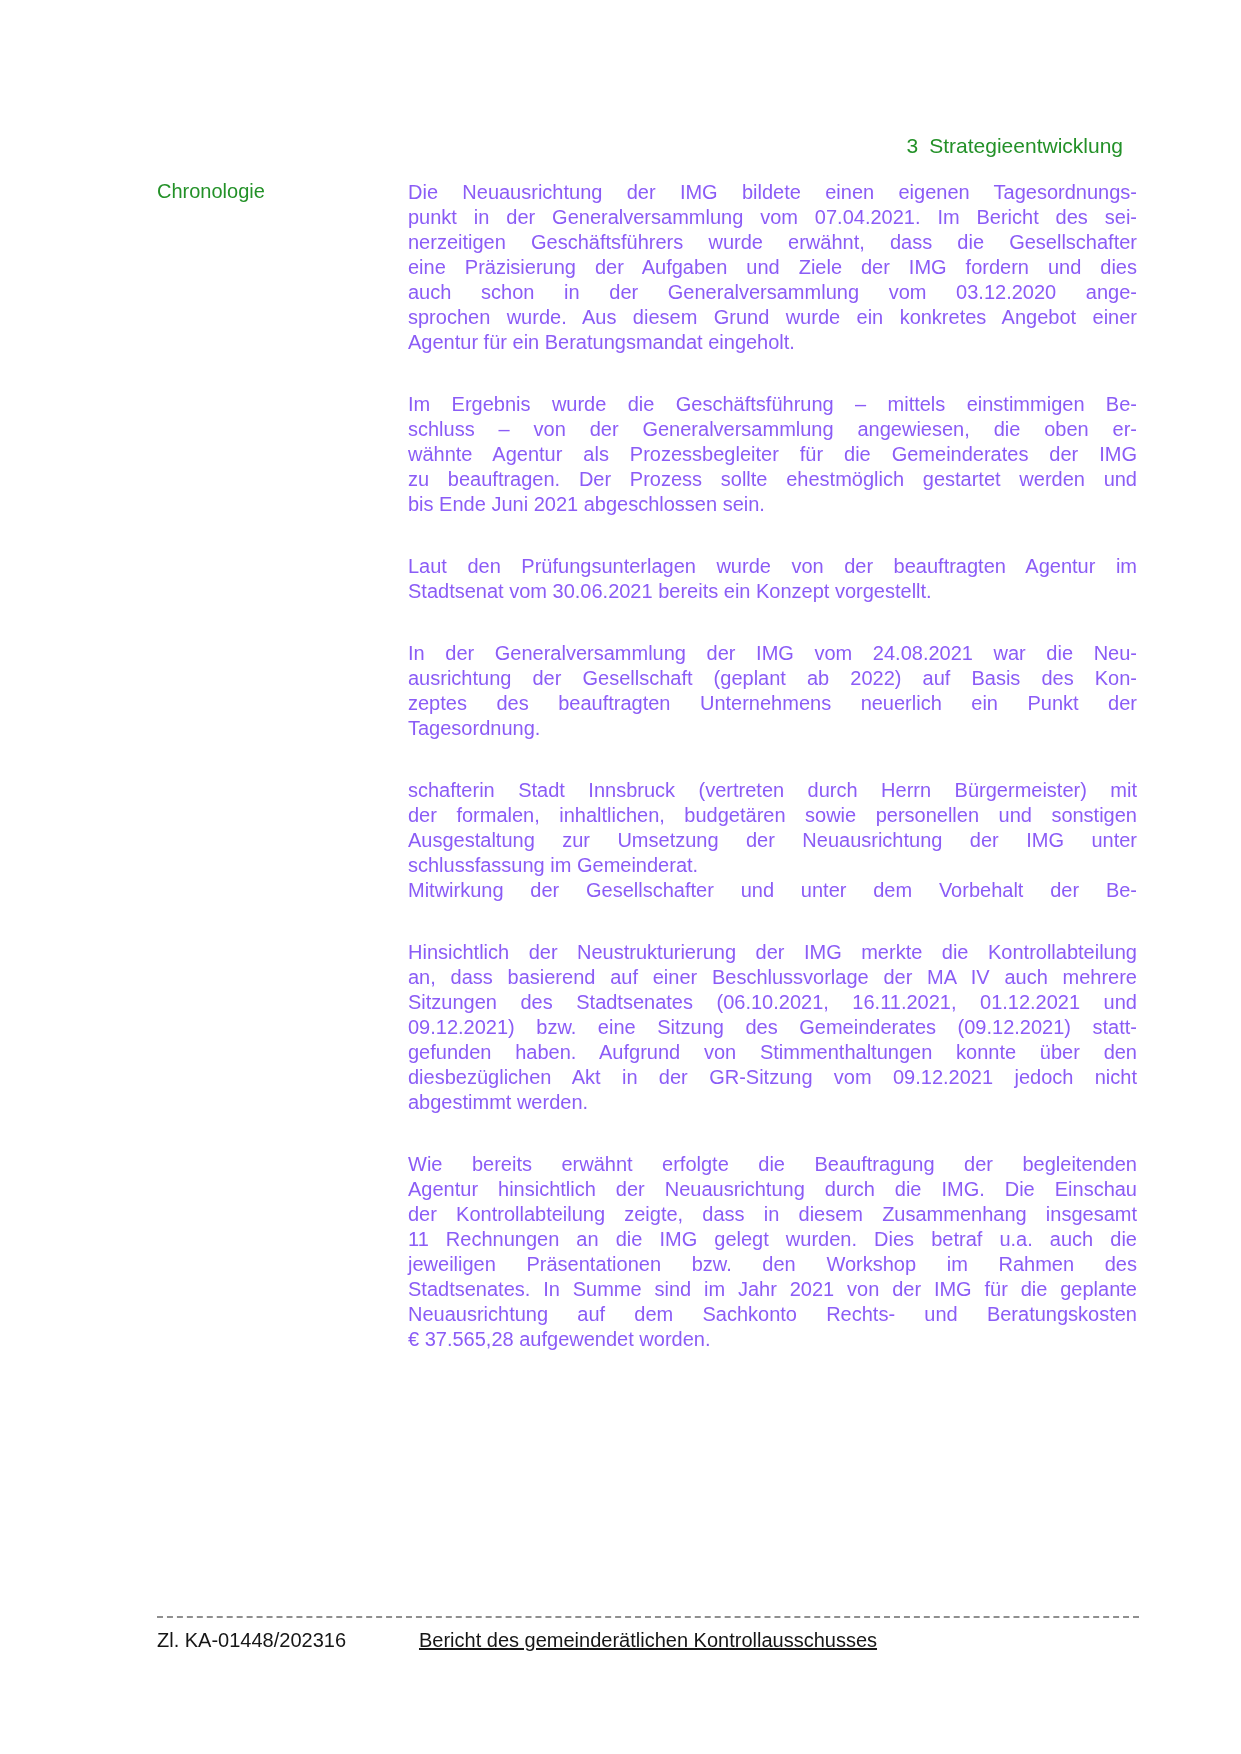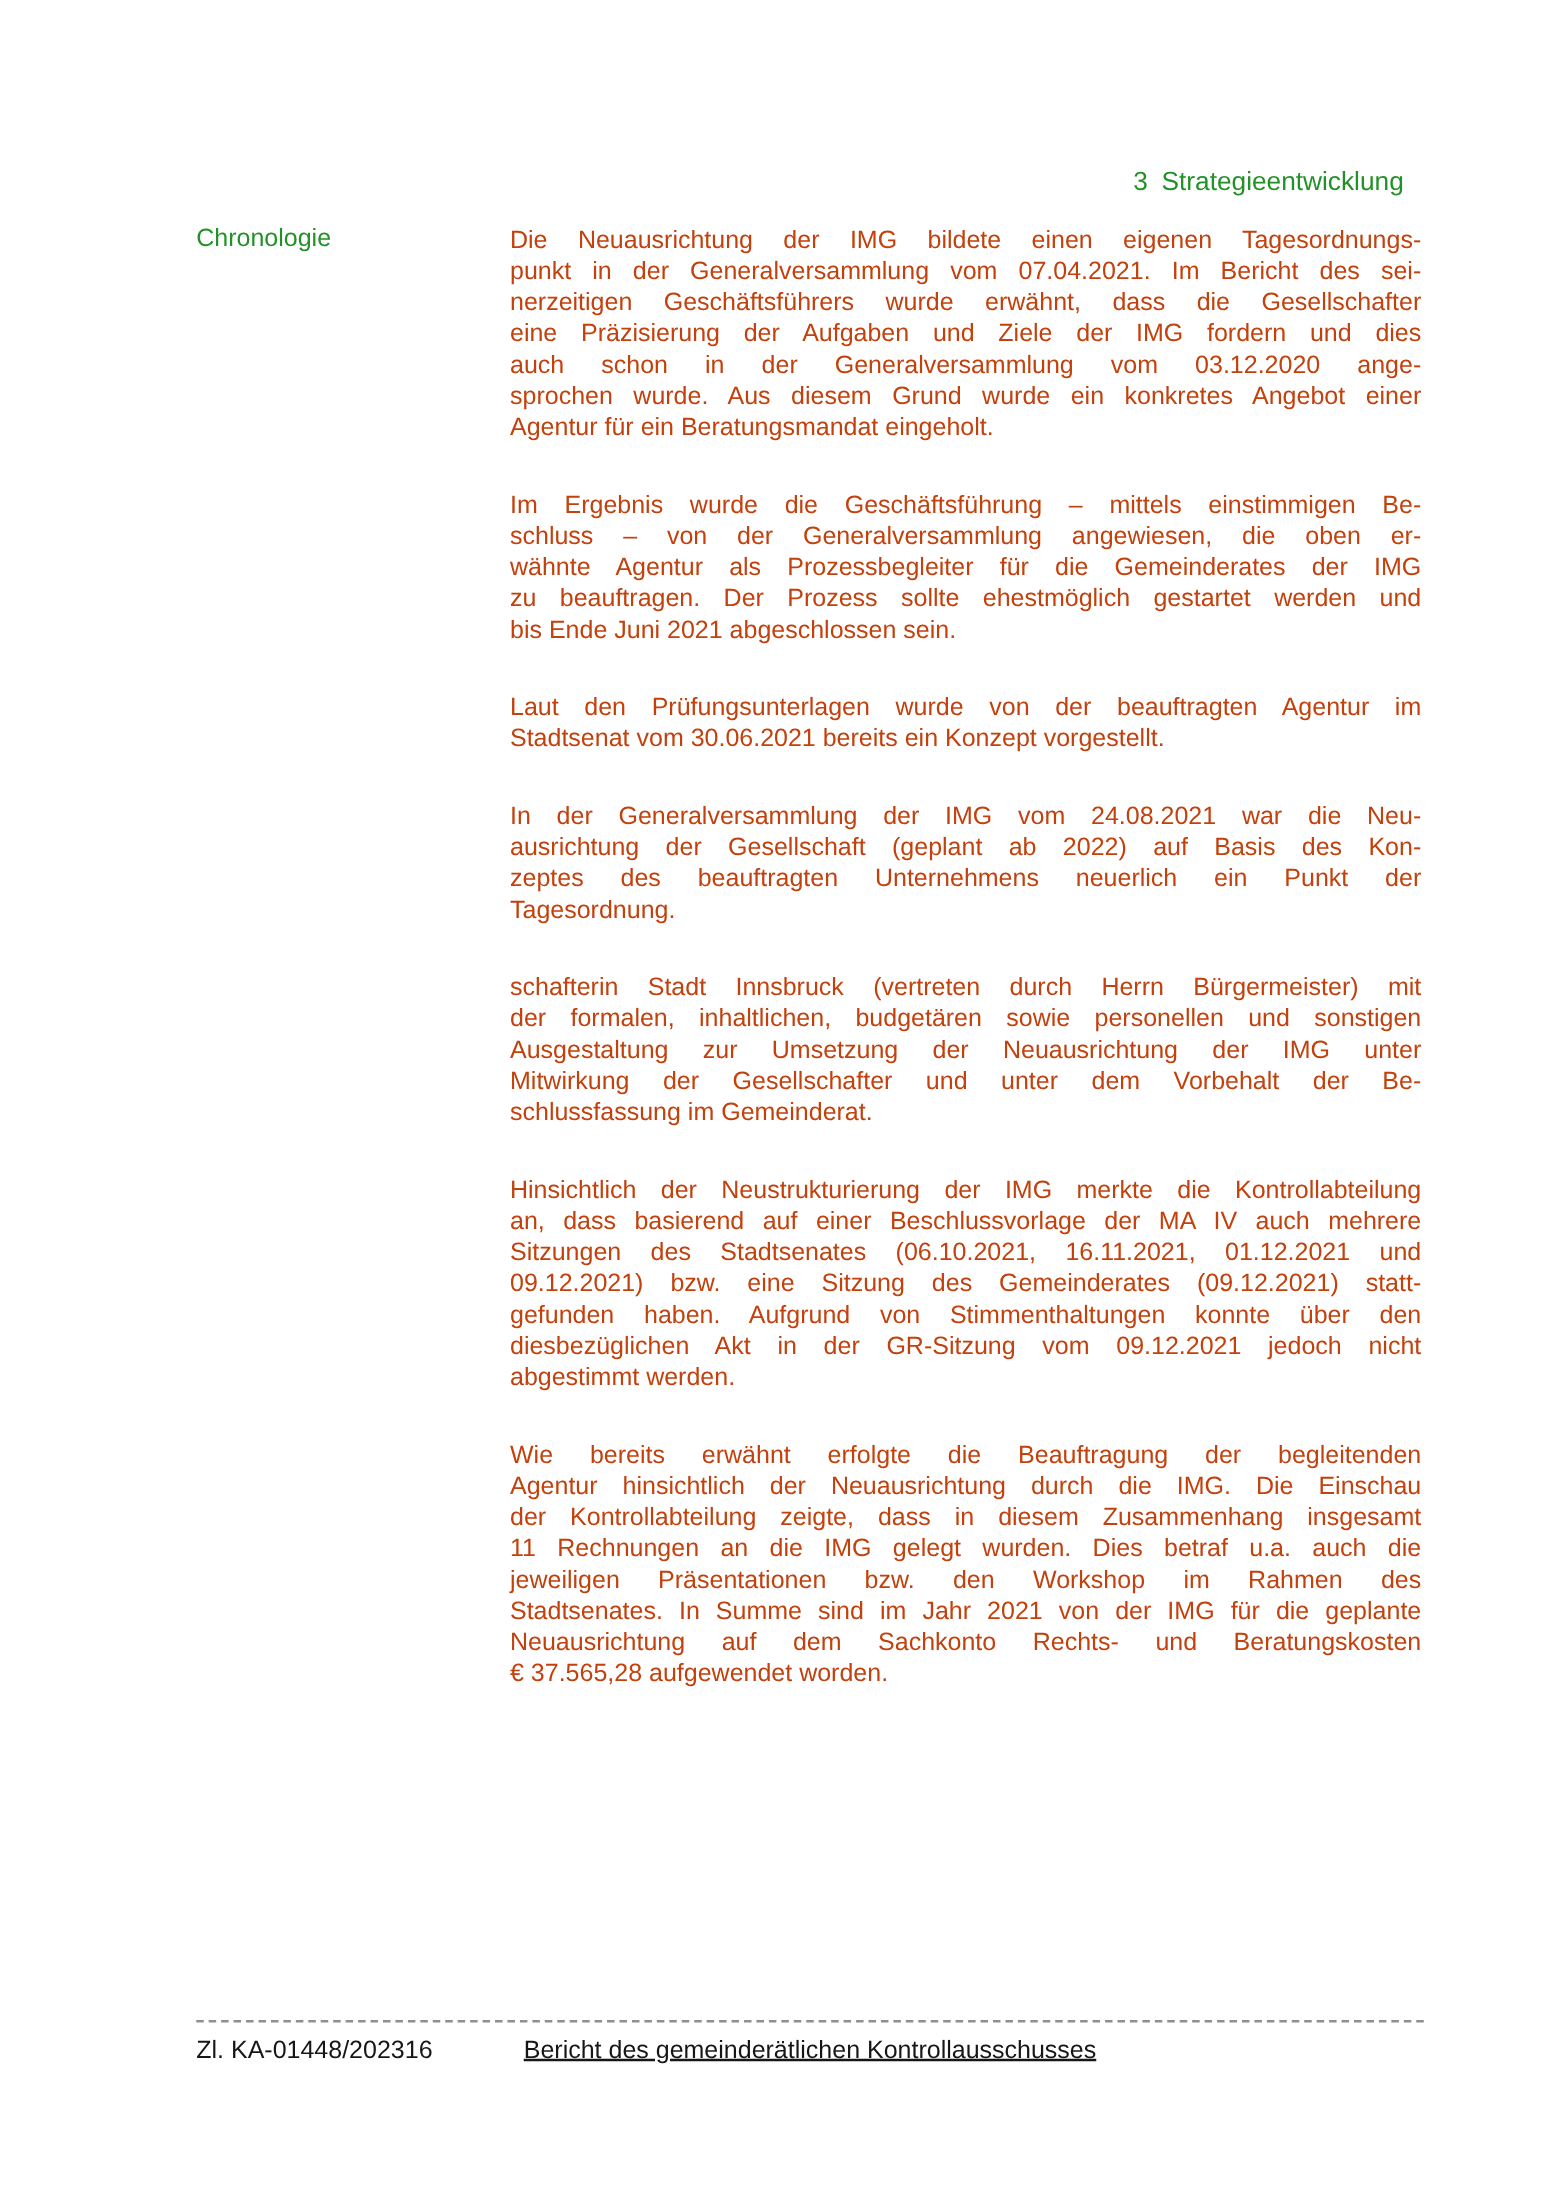--- a/index.html
+++ b/index.html
@@ -32,21 +32,21 @@
     font-size: 20px;
     line-height: 25px;
     color: #239128;
     white-space: nowrap;
   }
   .body-paragraphs {
     position: absolute;
     left: 408px;
     top: 180px;
     width: 729px;
-    color: #c2410c;
+    color: #8b5cf6;
     font-size: 20px;
     line-height: 25px;
   }
   .para { margin: 0 0 37px 0; }
   .para .line {
     display: block;
     text-align: justify;
     text-align-last: justify;
     white-space: normal;
   }
@@ -115,22 +115,22 @@
       <p class="para">
         <span class="line">In der Generalversammlung der IMG vom 24.08.2021 war die Neu-</span>
         <span class="line">ausrichtung der Gesellschaft (geplant ab 2022) auf Basis des Kon-</span>
         <span class="line">zeptes des beauftragten Unternehmens neuerlich ein Punkt der</span>
         <span class="line last">Tagesordnung.</span>
       </p>
       <p class="para">
         <span class="line">schafterin Stadt Innsbruck (vertreten durch Herrn Bürgermeister) mit</span>
         <span class="line">der formalen, inhaltlichen, budgetären sowie personellen und sonstigen</span>
         <span class="line">Ausgestaltung zur Umsetzung der Neuausrichtung der IMG unter</span>
+        <span class="line last">schlussfassung im Gemeinderat.</span>
         <span class="line">Mitwirkung der Gesellschafter und unter dem Vorbehalt der Be-</span>
-        <span class="line last">schlussfassung im Gemeinderat.</span>
       </p>
       <p class="para">
         <span class="line">Hinsichtlich der Neustrukturierung der IMG merkte die Kontrollabteilung</span>
         <span class="line">an, dass basierend auf einer Beschlussvorlage der MA IV auch mehrere</span>
         <span class="line">Sitzungen des Stadtsenates (06.10.2021, 16.11.2021, 01.12.2021 und</span>
         <span class="line">09.12.2021) bzw. eine Sitzung des Gemeinderates (09.12.2021) statt-</span>
         <span class="line">gefunden haben. Aufgrund von Stimmenthaltungen konnte über den</span>
         <span class="line">diesbezüglichen Akt in der GR-Sitzung vom 09.12.2021 jedoch nicht</span>
         <span class="line last">abgestimmt werden.</span>
       </p>

